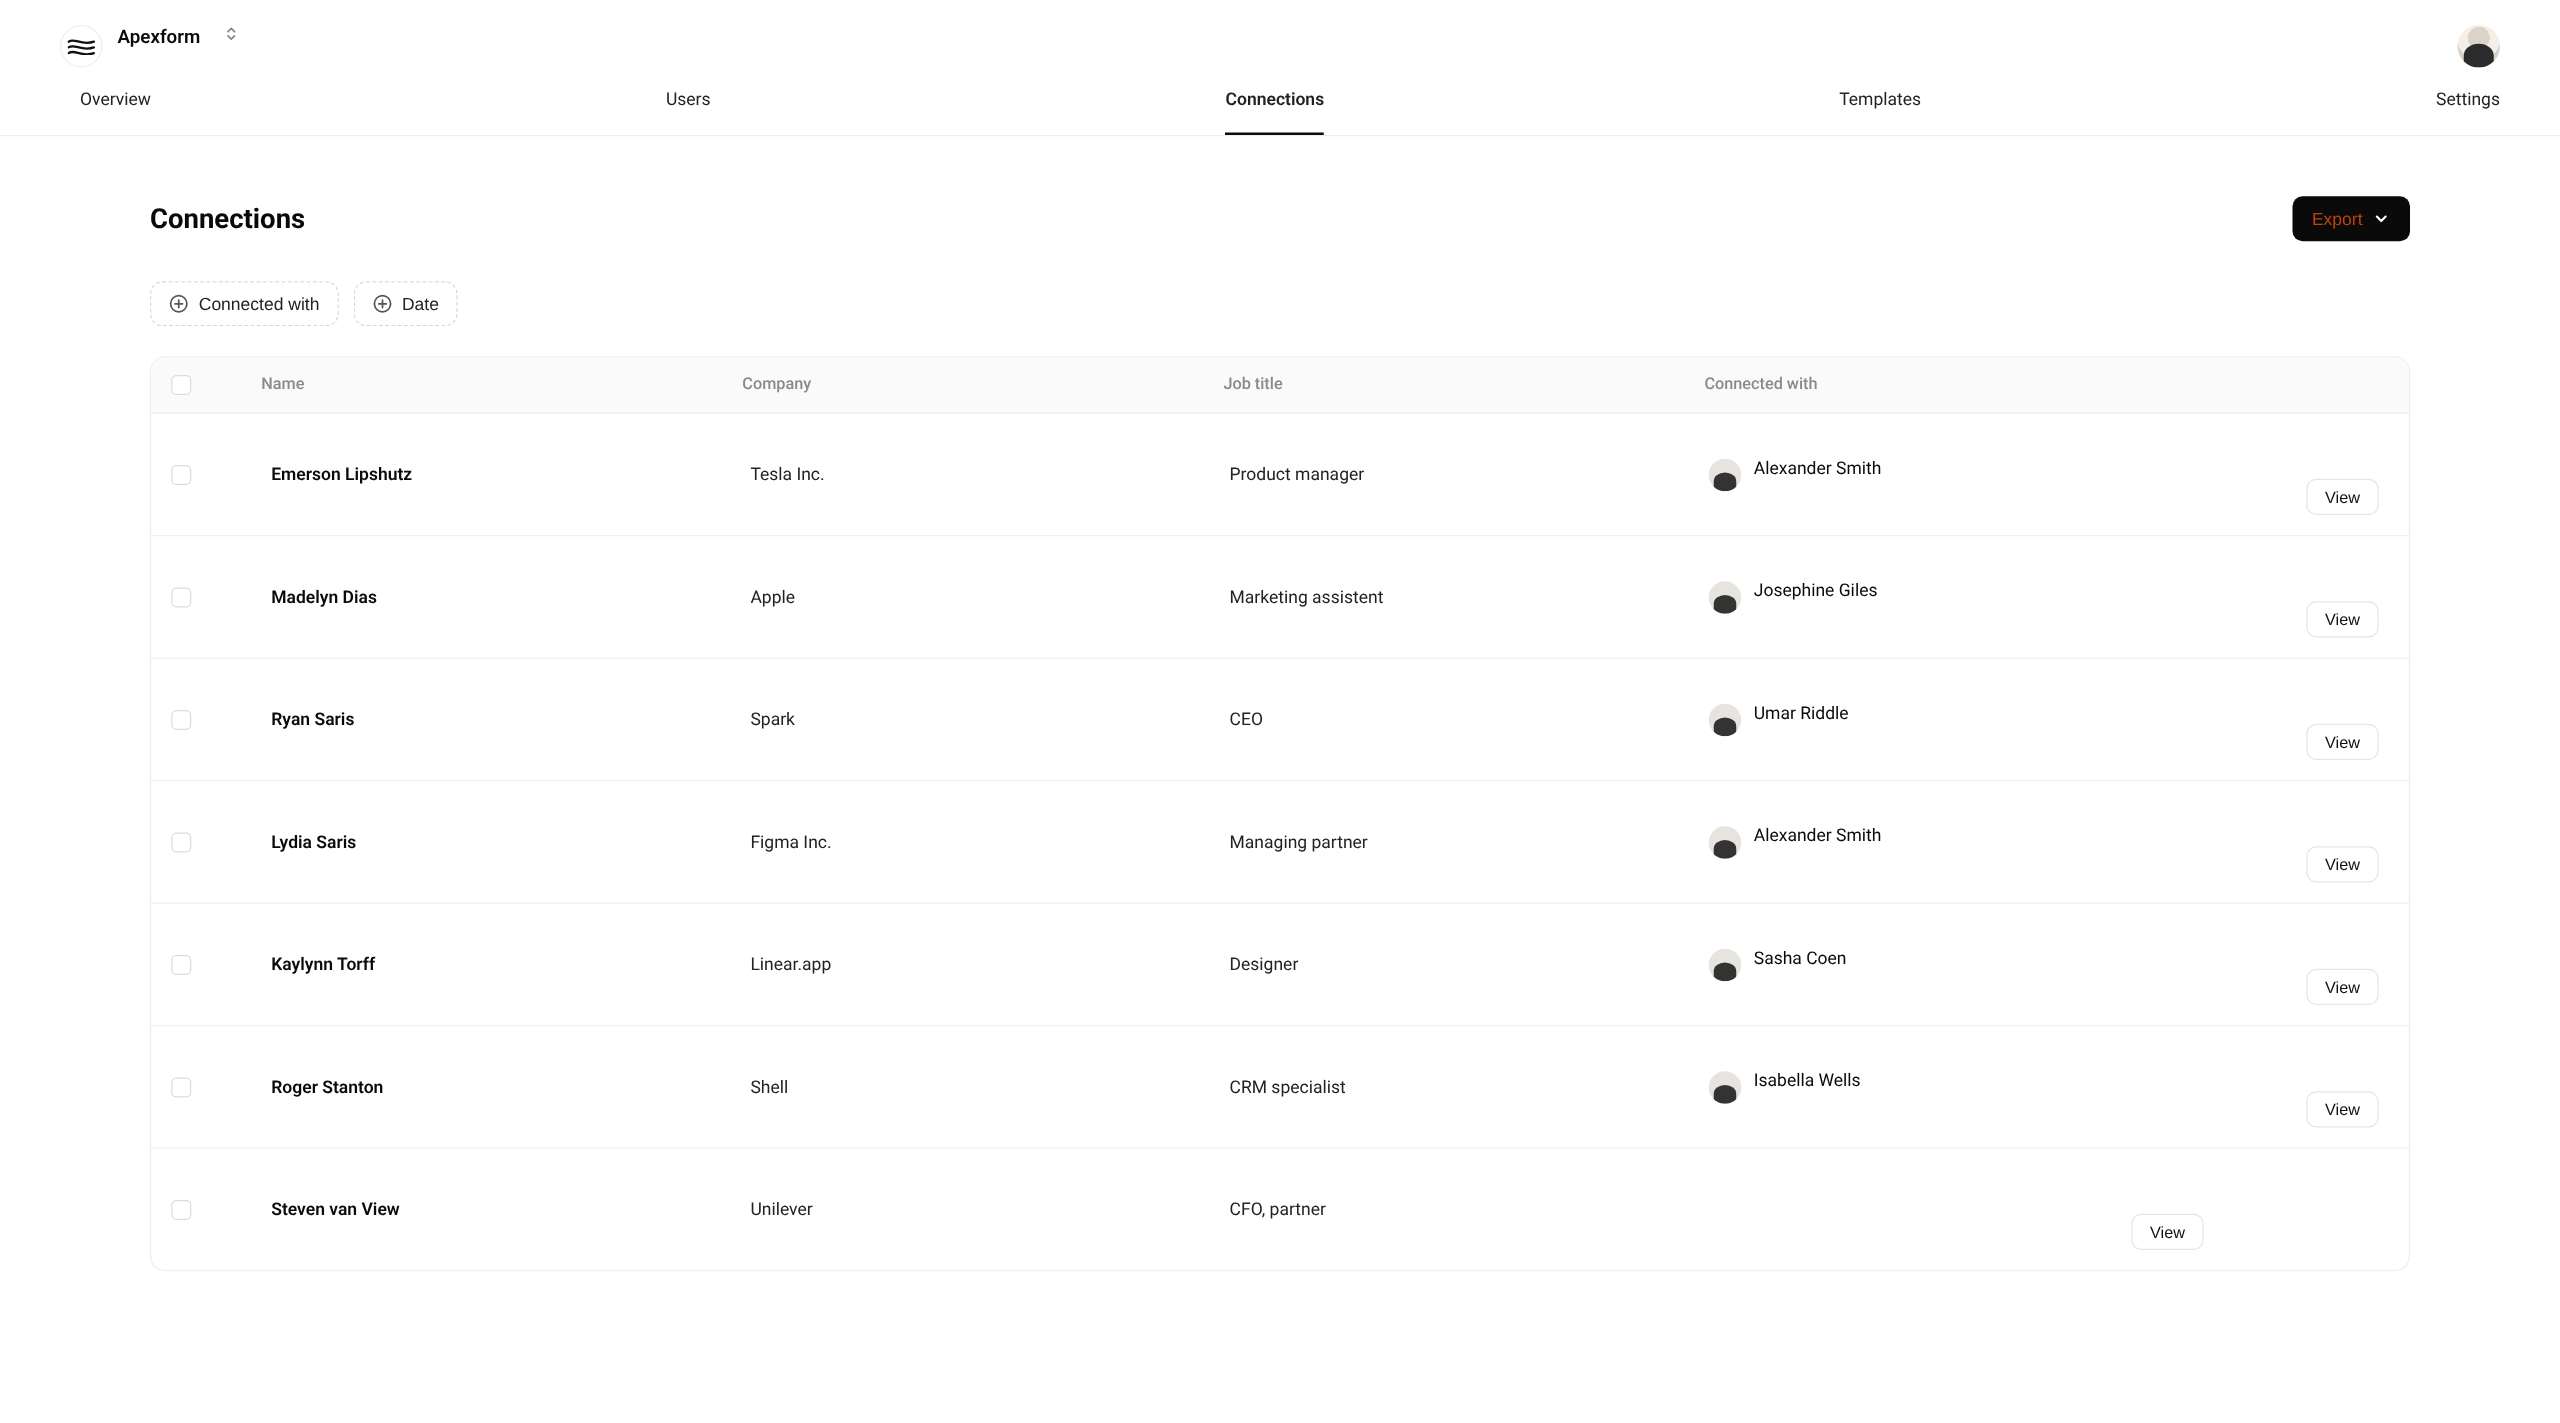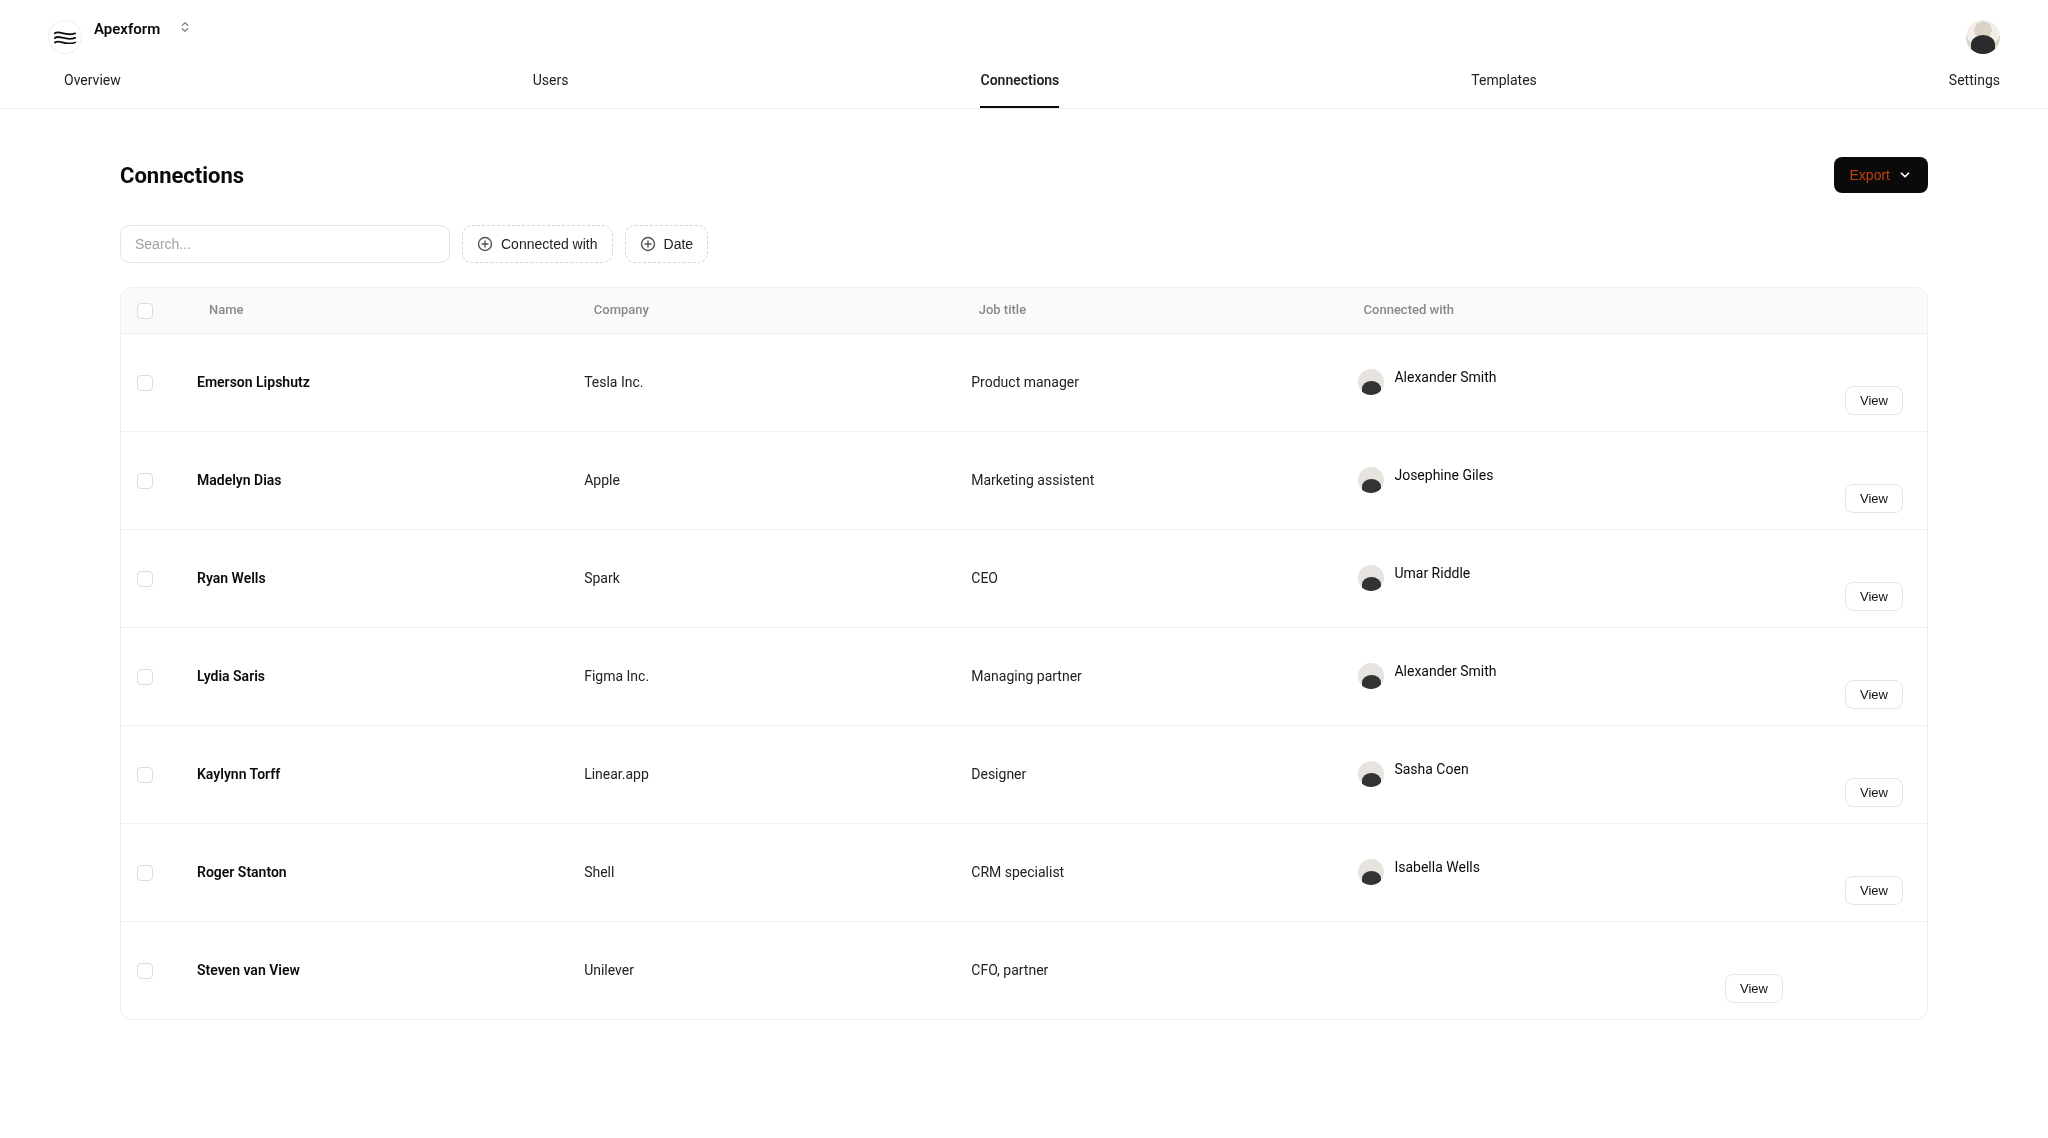--- a/index.html
+++ b/index.html
@@ -107,20 +107,21 @@
   border-bottom:1px solid #eee;
   color:#8a8a8a; font-size:13px; font-weight:500;gap:12px;
 }
 .thead > div { padding: 0 16px; }
 .row {
   display:grid;
   grid-template-columns: 60px 2.0fr 2.0fr 2.0fr 2.4fr 120px;
   align-items:center;
   padding: 16px 0;
   border-bottom:1px solid #f0f0f0;
+  gap:20px;
 }
 .row:last-child { border-bottom:none; }
 .row > div { padding: 0 16px; }
 
 .chk {
   width:16px; height:16px; border:1.5px solid #dcdcdc; border-radius:4px;
   display:inline-block; vertical-align:middle; background:#fff; cursor:pointer;
 }
 .cell-name { font-weight:600; }
 .cell-company, .cell-job { color:#222; }
@@ -177,21 +178,20 @@
     <h1 class="page-title">Connections</h1>
     <button class="export-btn">
       <span>Export</span>
       <svg viewBox="0 0 16 16" fill="none" stroke="#fff" stroke-width="2" stroke-linecap="round" stroke-linejoin="round">
         <path d="M4 6 L8 10 L12 6"></path>
       </svg>
     </button>
   </div>
 
   <div class="filters">
-    <input class="search" type="text" placeholder="Search..." style="">
     <button class="pill">
       <svg viewBox="0 0 16 16" fill="none" stroke="#555" stroke-width="1.4">
         <circle cx="8" cy="8" r="6.5"></circle>
           <path d="M8 5v6M5 8h6" stroke-linecap="round"></path>
       </svg>
       <span>Connected with</span>
     </button>
     <button class="pill">
       <svg viewBox="0 0 16 16" fill="none" stroke="#555" stroke-width="1.4">
         <circle cx="8" cy="8" r="6.5"></circle>
@@ -228,21 +228,21 @@
           <div class="cell-company">Apple</div>
           <div class="cell-job">Marketing assistent</div>
           <div class="cell-conn">
             <span class="mini-avatar"></span>
             <span>Josephine Giles</span>
           </div>
           <div class="cell-action"><button class="view-btn">View</button></div>
         </div>
         <div class="row">
           <div><span class="chk"></span></div>
-          <div class="cell-name">Ryan Wells</div>
+          <div class="cell-name">Ryan Saris</div>
           <div class="cell-company">Spark</div>
           <div class="cell-job">CEO</div>
           <div class="cell-conn">
             <span class="mini-avatar"></span>
             <span>Umar Riddle</span>
           </div>
           <div class="cell-action"><button class="view-btn">View</button></div>
         </div>
         <div class="row">
           <div><span class="chk"></span></div>

